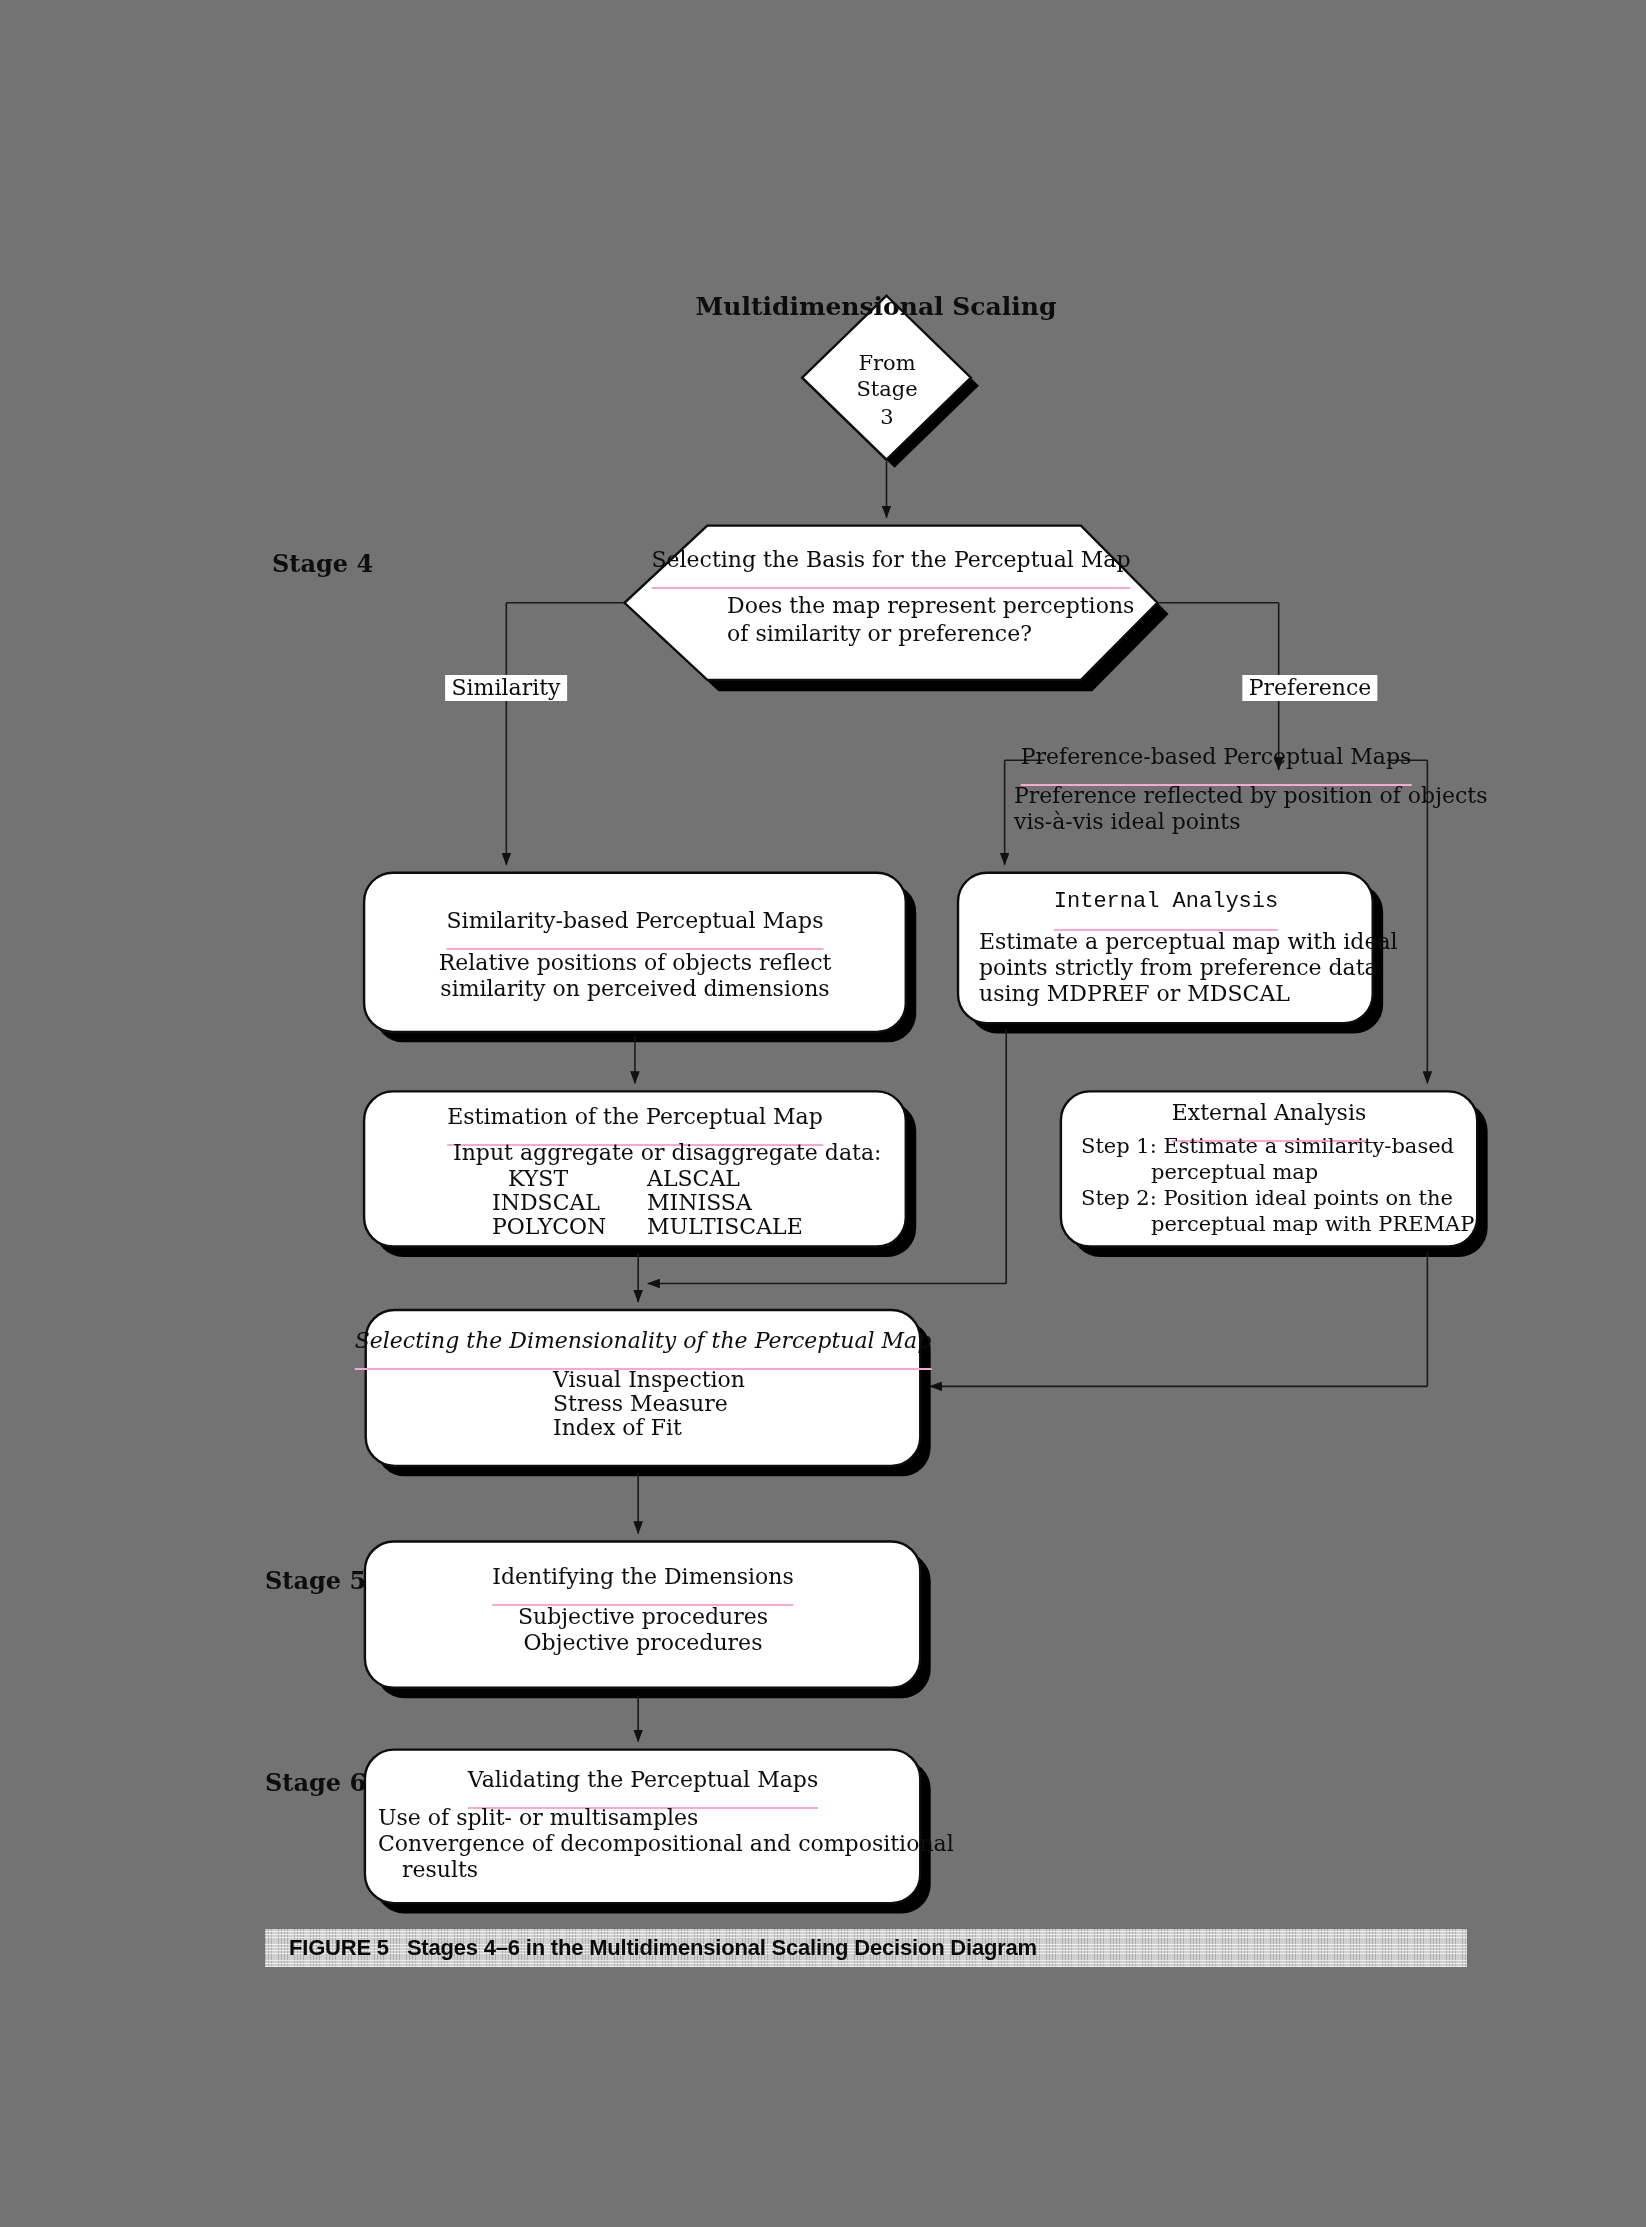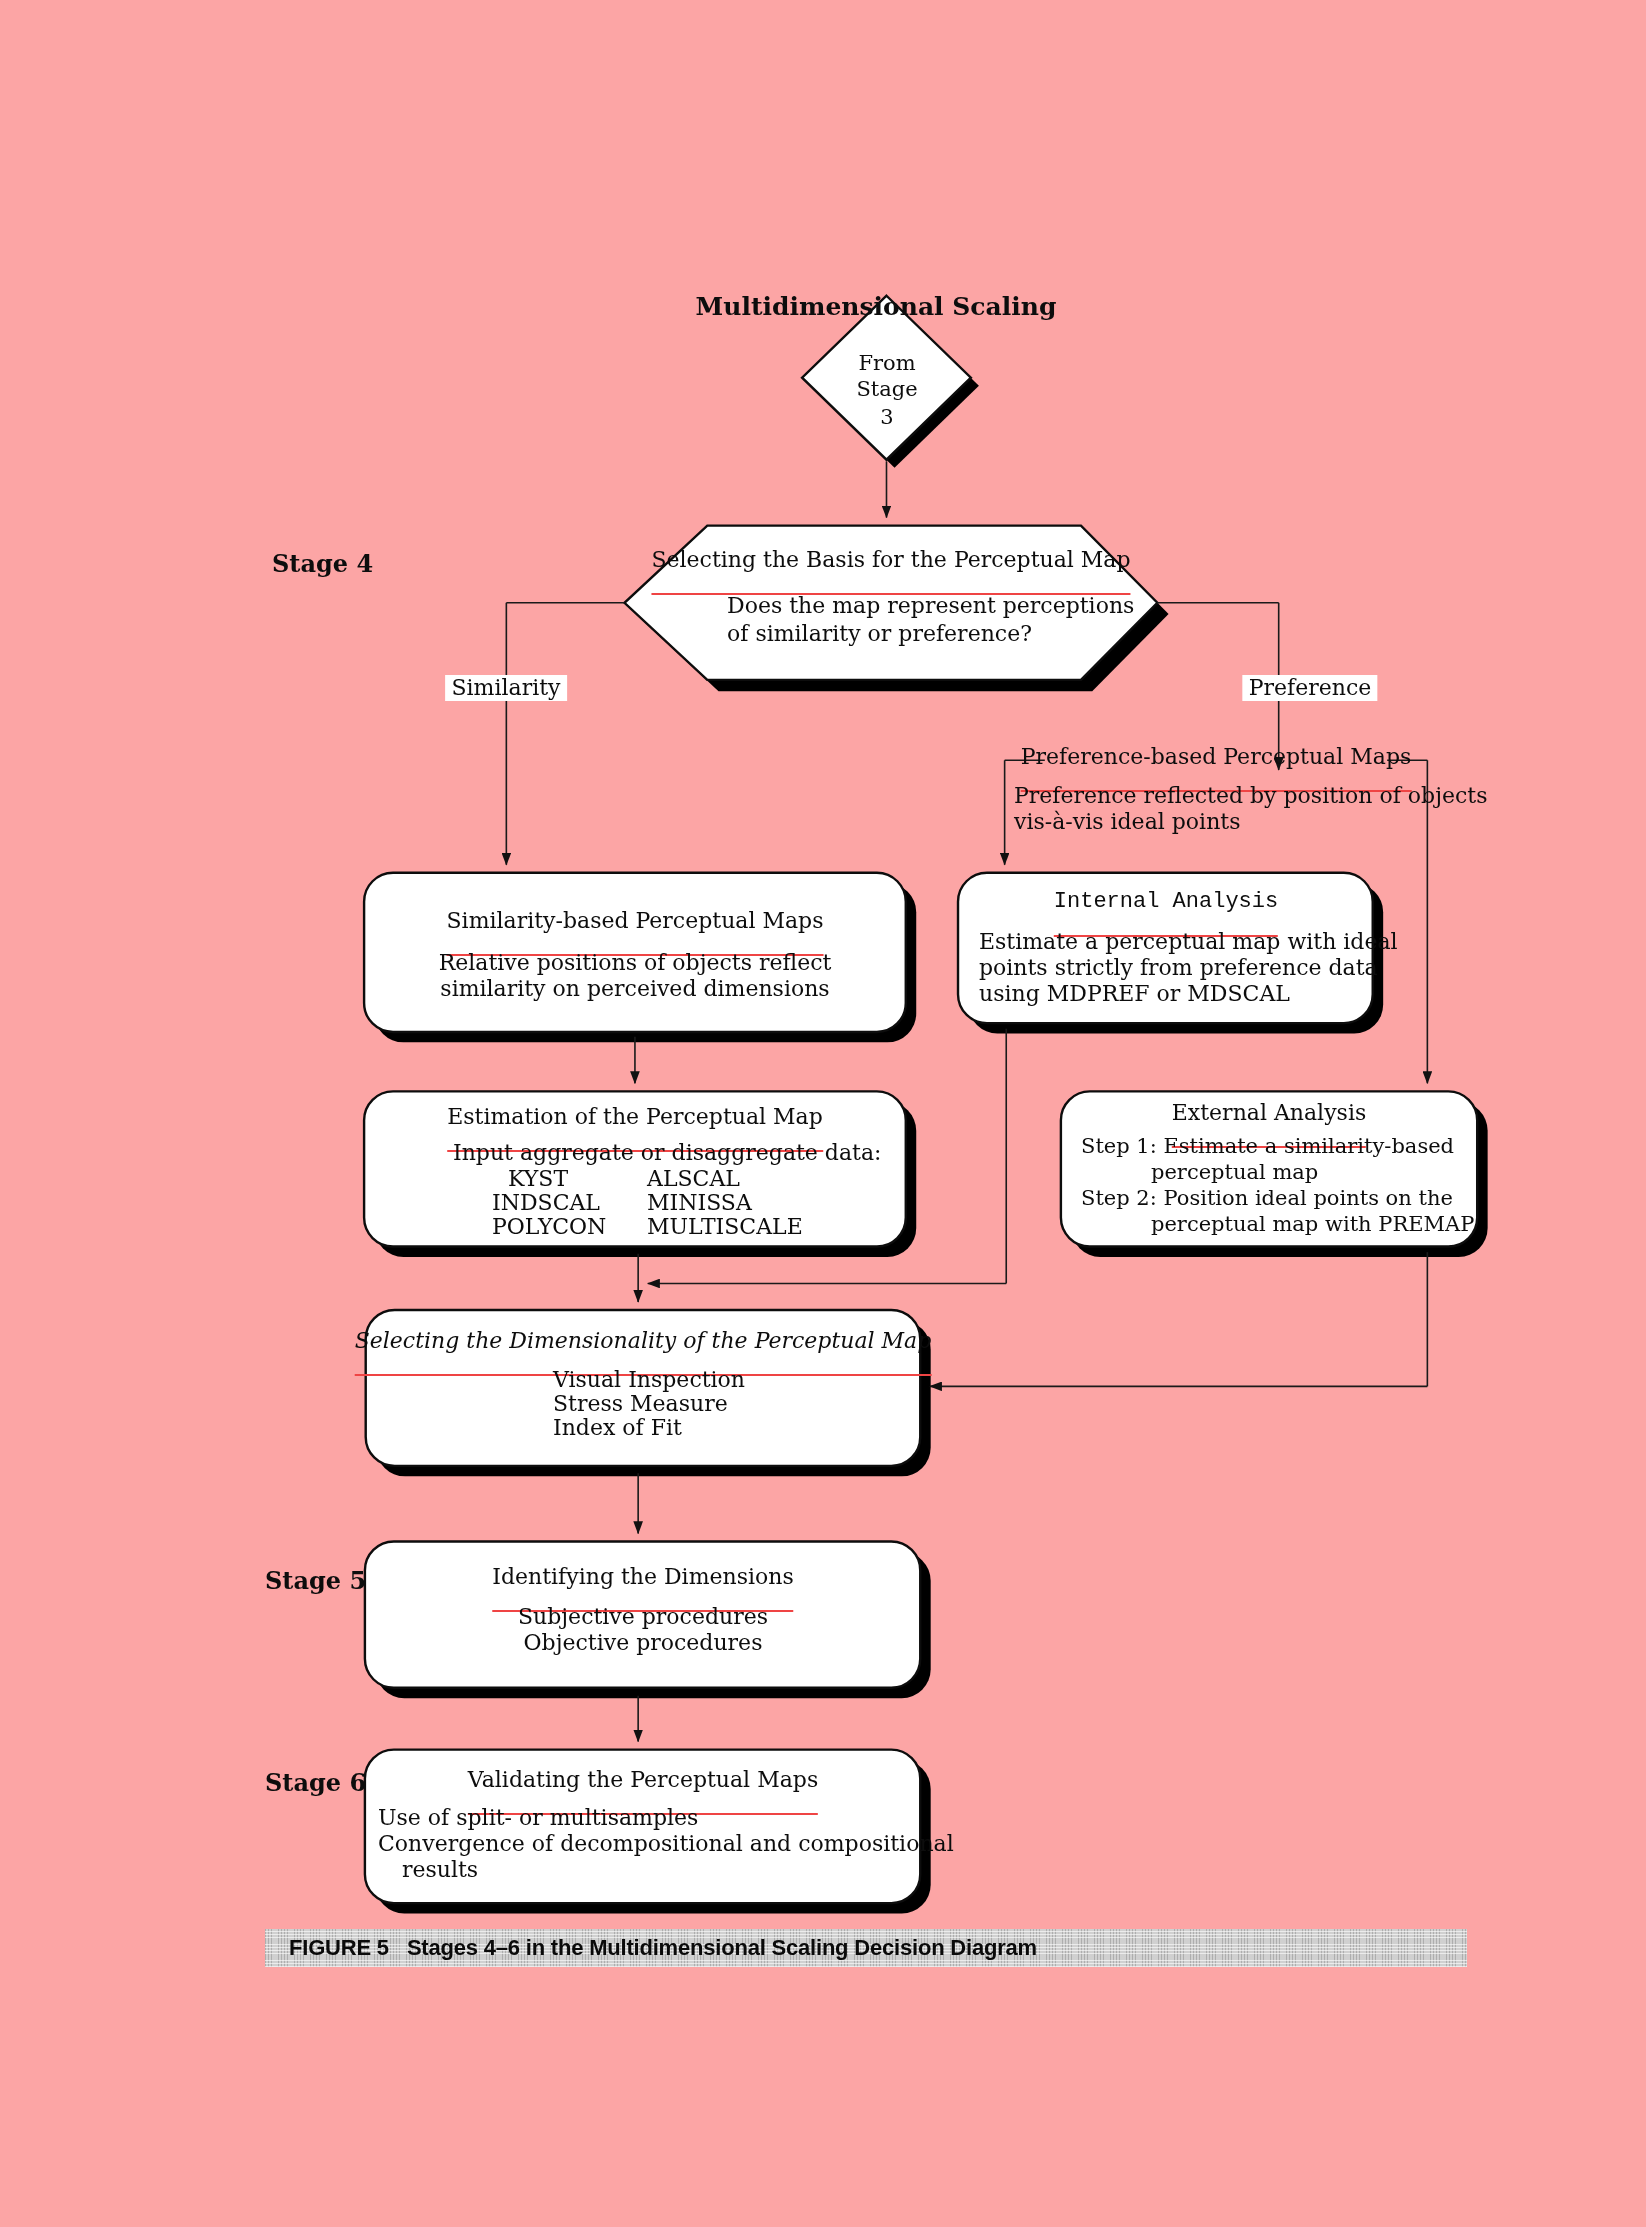--- a/index.html
+++ b/index.html
@@ -1,21 +1,21 @@
 <!DOCTYPE html>
 <html style="font-size:13px"><head>
 <meta charset="utf-8">
 <style>
   html,body{margin:0;padding:0;background:#fff;}
-  .page{position:relative;width:1646px;height:2227px;background:#fca5a5;
+  .page{position:relative;width:1646px;height:2227px;background:#737373;
         font-family:"DejaVu Serif", serif;color:#0d0d0d;overflow:hidden;}
   .layer{position:absolute;left:0;top:0;}
   .t{position:absolute;white-space:nowrap;font-size:22px;line-height:26px;}
   .c{transform:translateX(-50%);text-align:center;}
-  .u{border-bottom:2px solid #ef4444;padding-bottom:21px;text-align:center;}
+  .u{border-bottom:2px solid #f9a8d4;padding-bottom:15px;text-align:center;}
   .title{font-size:25px;font-weight:700;}
   .stage{font-size:24px;font-weight:700;}
   .dtext{font-size:21px;line-height:26px;}
   .small{font-size:21px;line-height:26px;}
   .onLine{background:#fff;padding:0 6.4px;}
   .caption-band{position:absolute;left:265px;top:1929px;width:1202px;height:38px;
     background-color:#d0d0d0;
     background-image:
       repeating-linear-gradient(0deg, rgba(255,255,255,.6) 0 0.8px, rgba(0,0,0,0) 0.8px 3.2px),
       repeating-linear-gradient(90deg, rgba(110,110,110,.35) 0 0.8px, rgba(0,0,0,0) 0.8px 3.2px);

